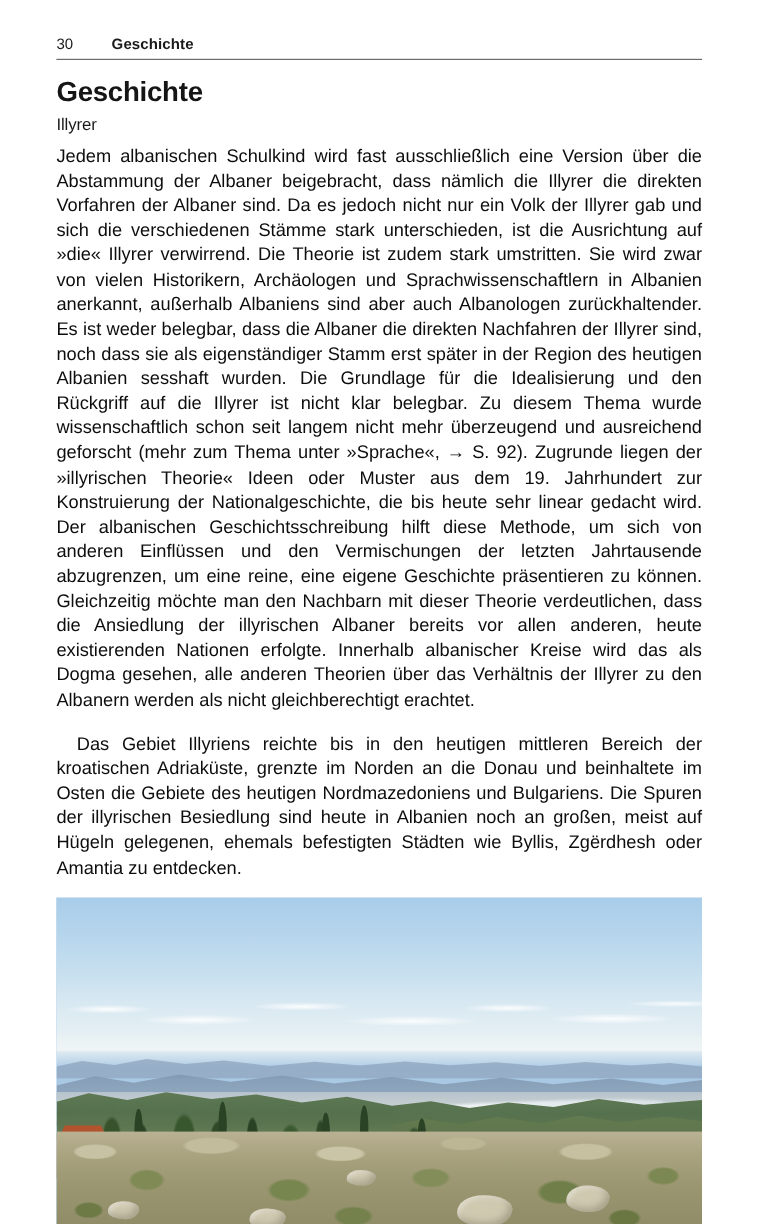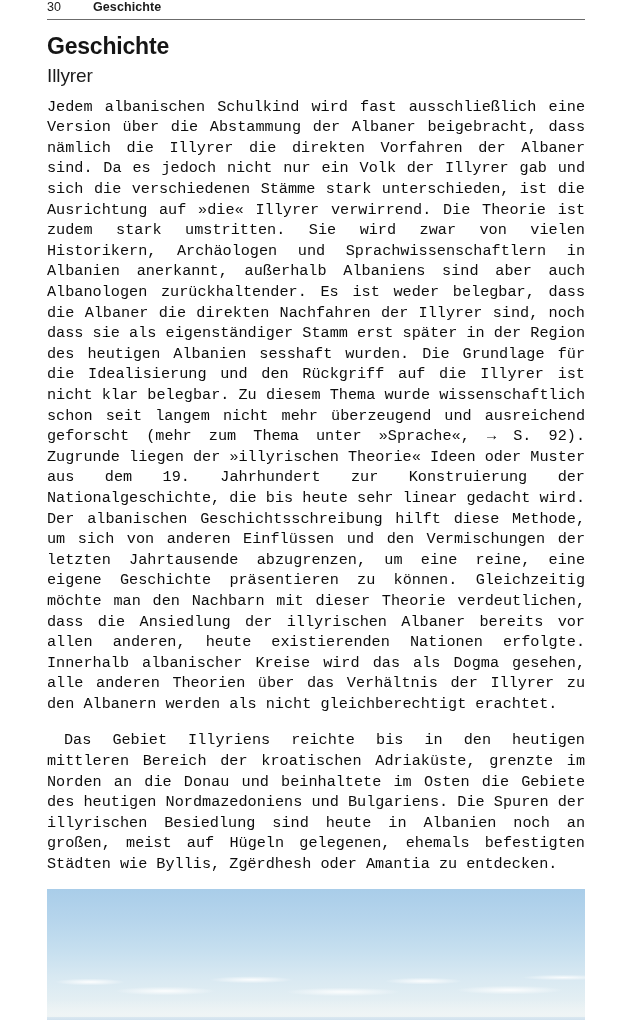--- a/index.html
+++ b/index.html
@@ -21,20 +21,21 @@
     width: 538px;
   }
 
   
   .runhead {
     display: flex;
     align-items: baseline;
     font-family: "Liberation Sans", sans-serif;
     font-size: 12.5px;
     color: #1a1a1a;
+    padding-top: 30px;
     letter-spacing: 0.1px;
   }
   .runhead-folio {
     font-weight: 400;
     width: 46px;
     flex: 0 0 46px;
   }
   .runhead-title {
     font-weight: 700;
   }
@@ -51,30 +52,30 @@
     font-weight: 700;
     font-size: 23px;
     color: #151515;
     margin: 14px 0 0 0;
     letter-spacing: -0.2px;
     line-height: 1.08;
   }
   .section-title {
     font-family: "Liberation Sans", sans-serif;
     font-weight: 400;
-    font-size: 19px;
+    font-size: 14px;
     color: #1b1b1b;
     margin: 6px 0 0 0;
     letter-spacing: -0.1px;
     line-height: 1.15;
   }
 
   
   .body-text {
-    font-family: Liberation Mono, monospace;
+    font-family: Liberation Sans, sans-serif;
     font-size: 15.2px;
     line-height: 20.6px;
     color: #0d0d0d;
     text-align: justify;
     text-justify: inter-word;
     margin: 0;
     hyphens: manual;
   }
   p.para-first {
     margin-top: 10px;

